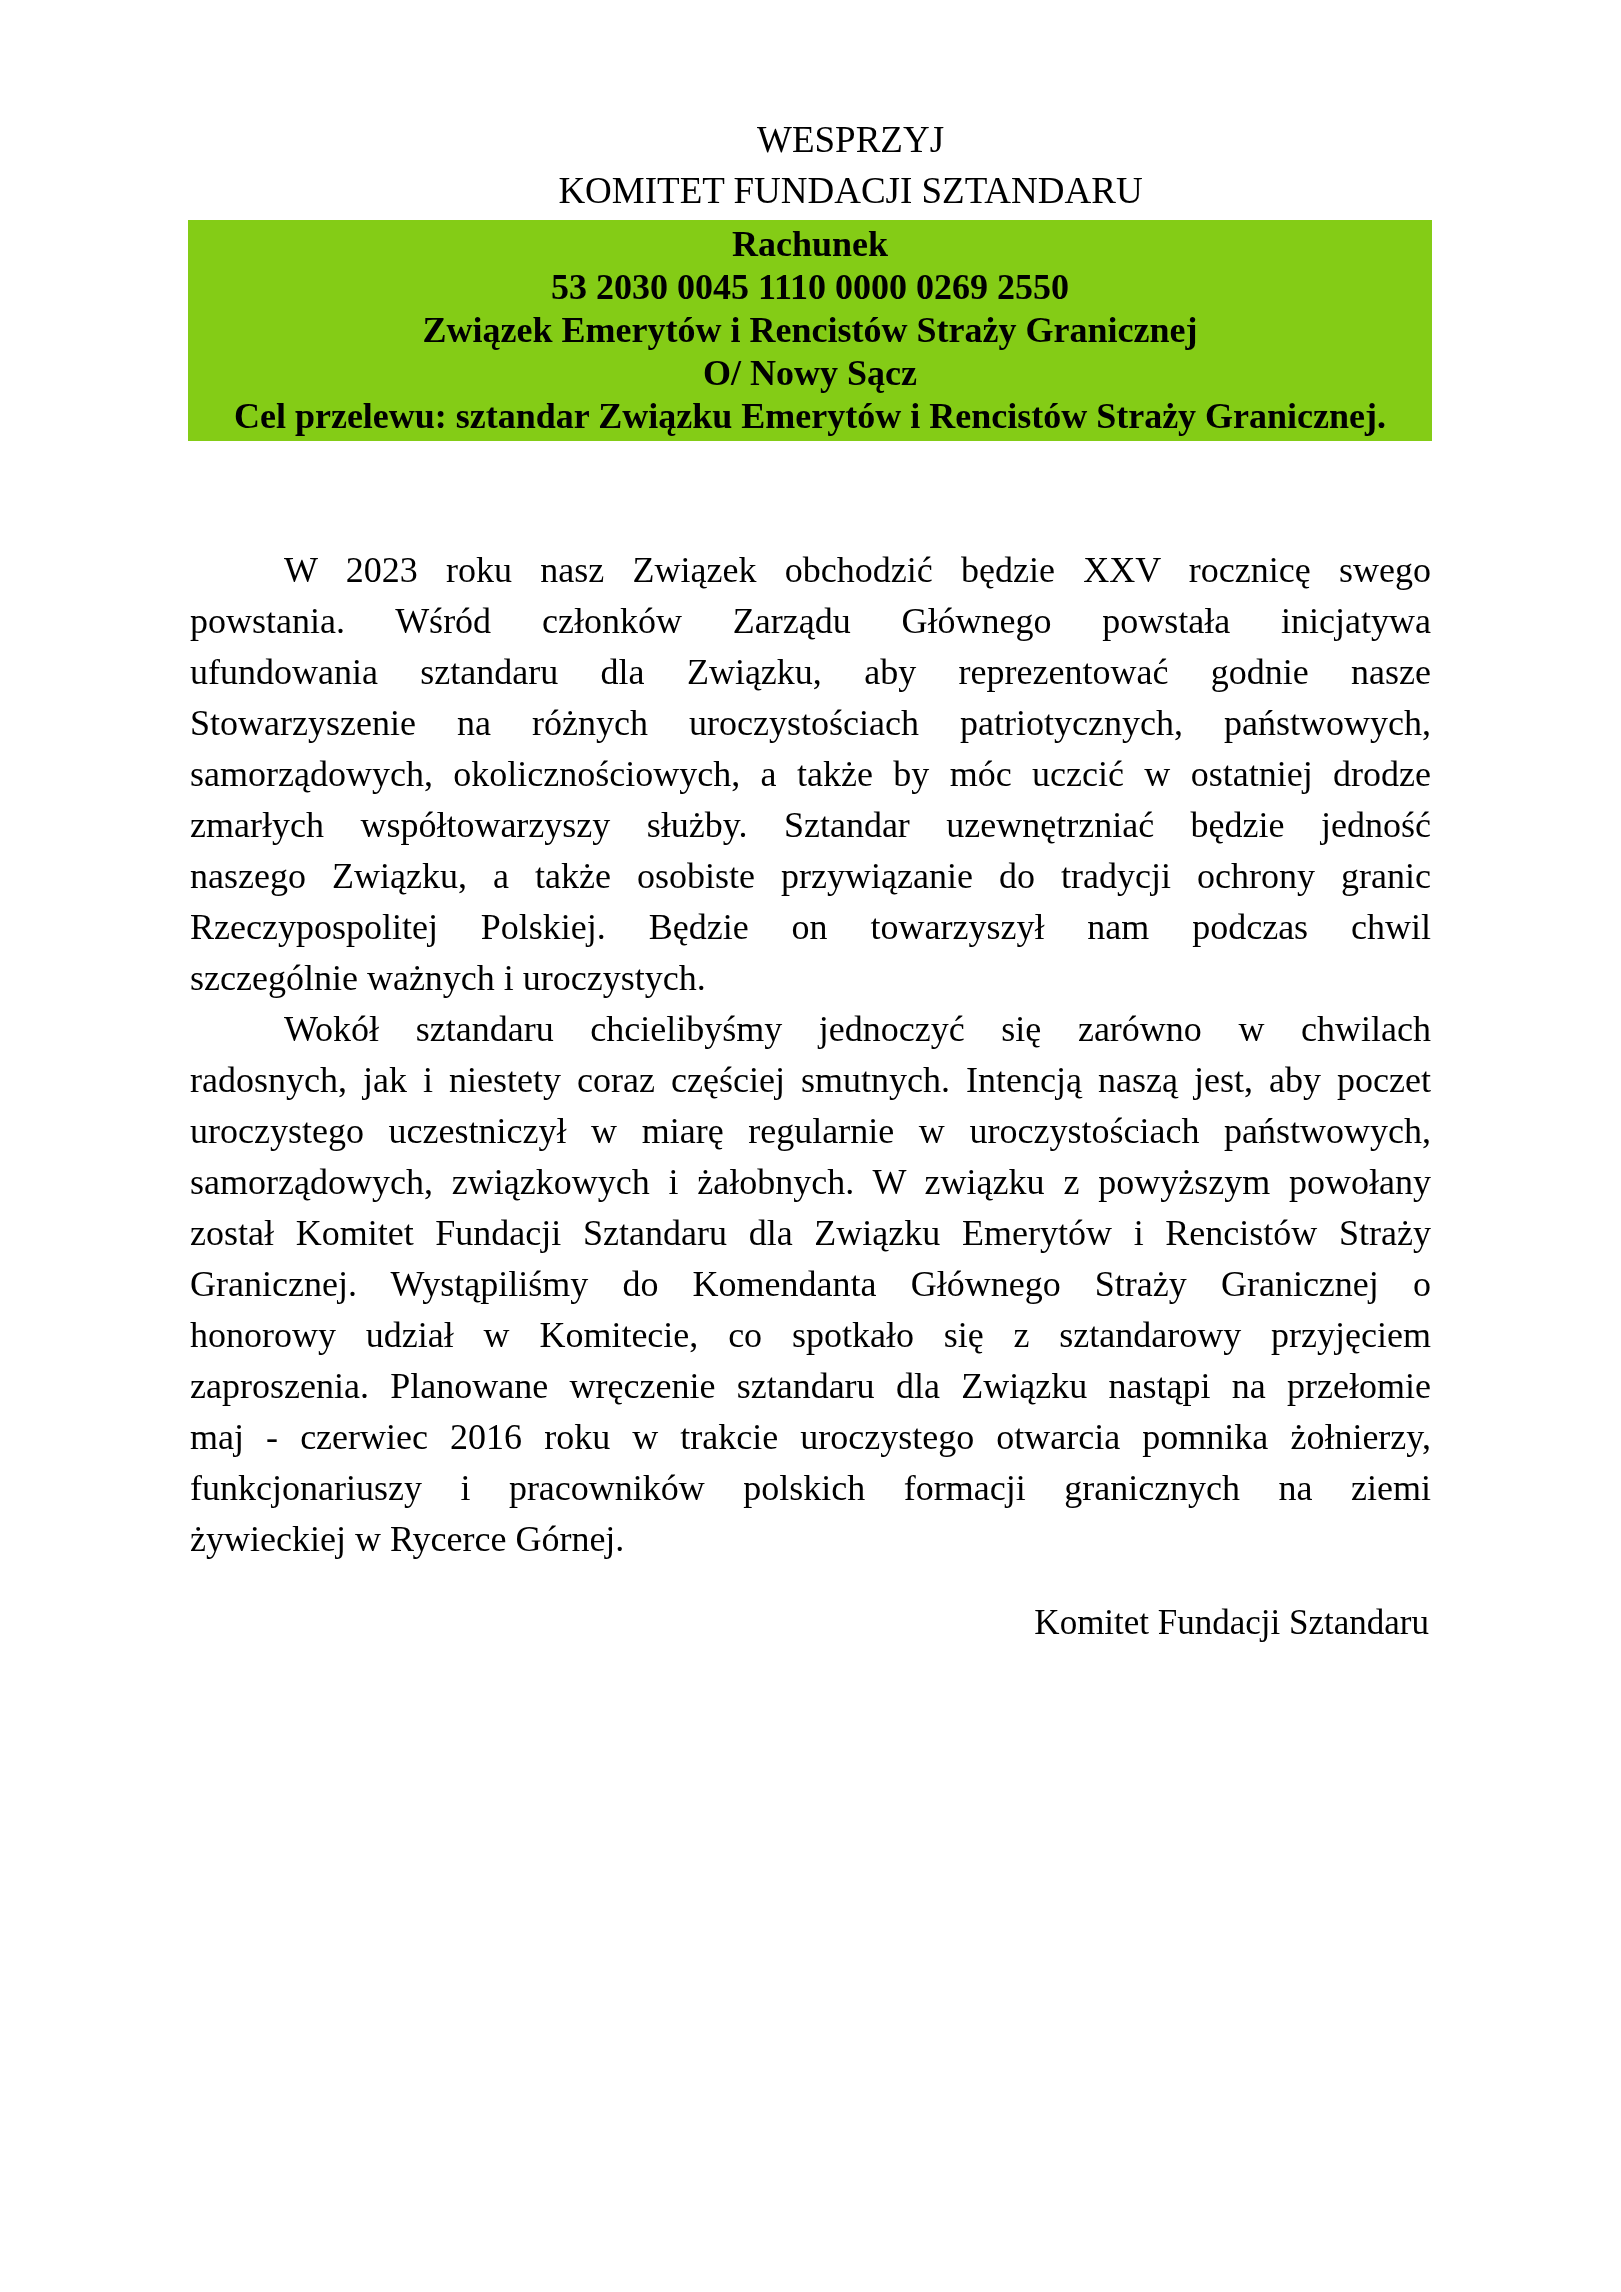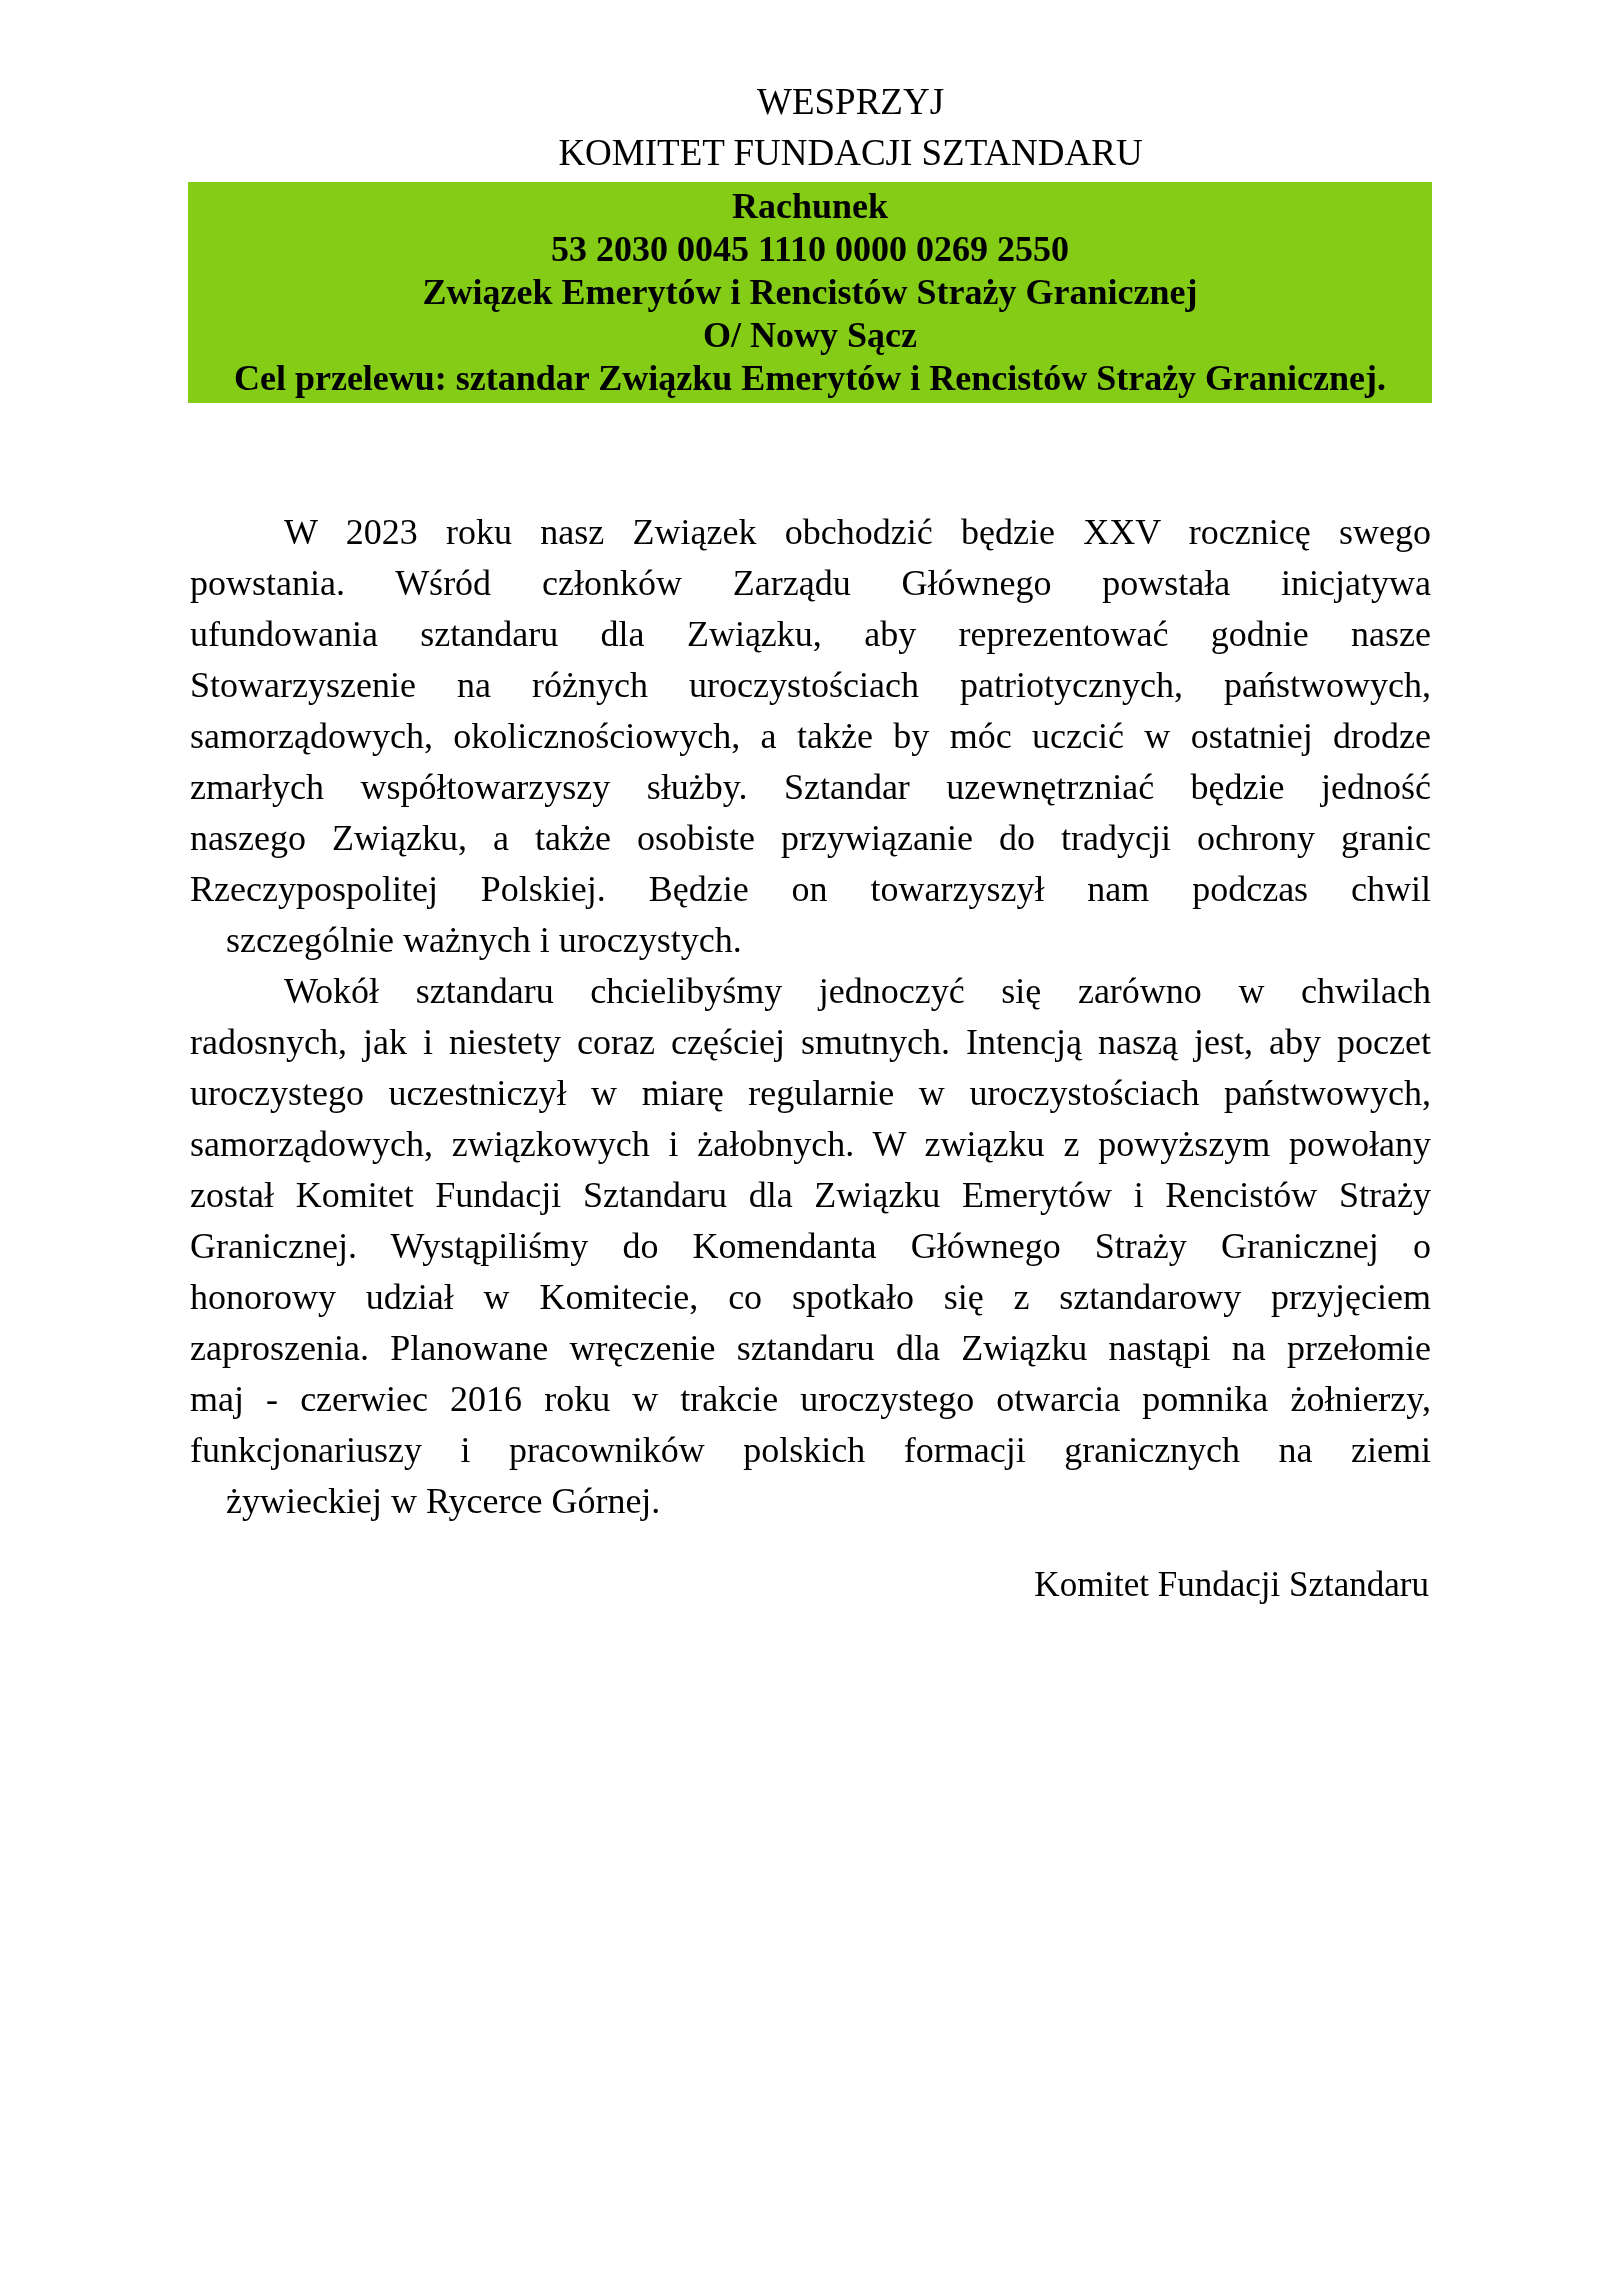--- a/index.html
+++ b/index.html
@@ -5,21 +5,21 @@
   html, body {
     margin: 0;
     padding: 0;
     background: #ffffff;
   }
   .page {
     position: relative;
     width: 1621px;
     height: 1790px;
     box-sizing: border-box;
-    padding-top: 76px;
+    padding-top: 114px;
     background: #ffffff;
     color: #000000;
     font-family: "Liberation Serif", "DejaVu Serif", serif;
     overflow: hidden;
   }
   .header {
     margin-left: 80px;
     text-align: center;
     font-size: 37px;
     line-height: 51px;
@@ -40,21 +40,20 @@
     margin: 104px 190px 0 190px;
     font-size: 36px;
     line-height: 51px;
   }
   .para .line {
     text-align: justify;
     text-align-last: justify;
   }
   .para .line:last-child {
     text-align-last: left;
-    margin-left: 36px;
   }
   .para .line:first-child {
     text-indent: 94px;
   }
   .signature {
     margin: 32px 190px 0 0;
     padding-right: 2px;
     text-align: right;
     font-size: 35px;
     line-height: 51px;

